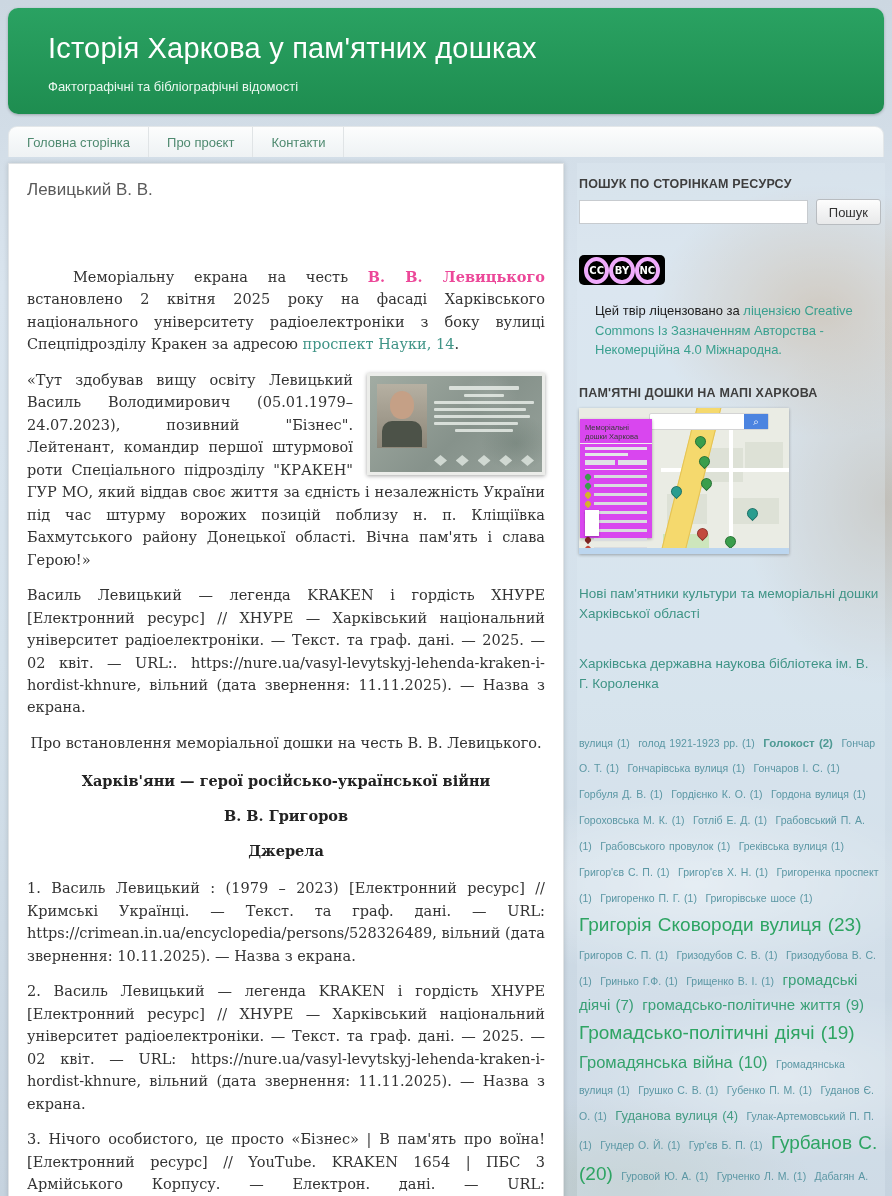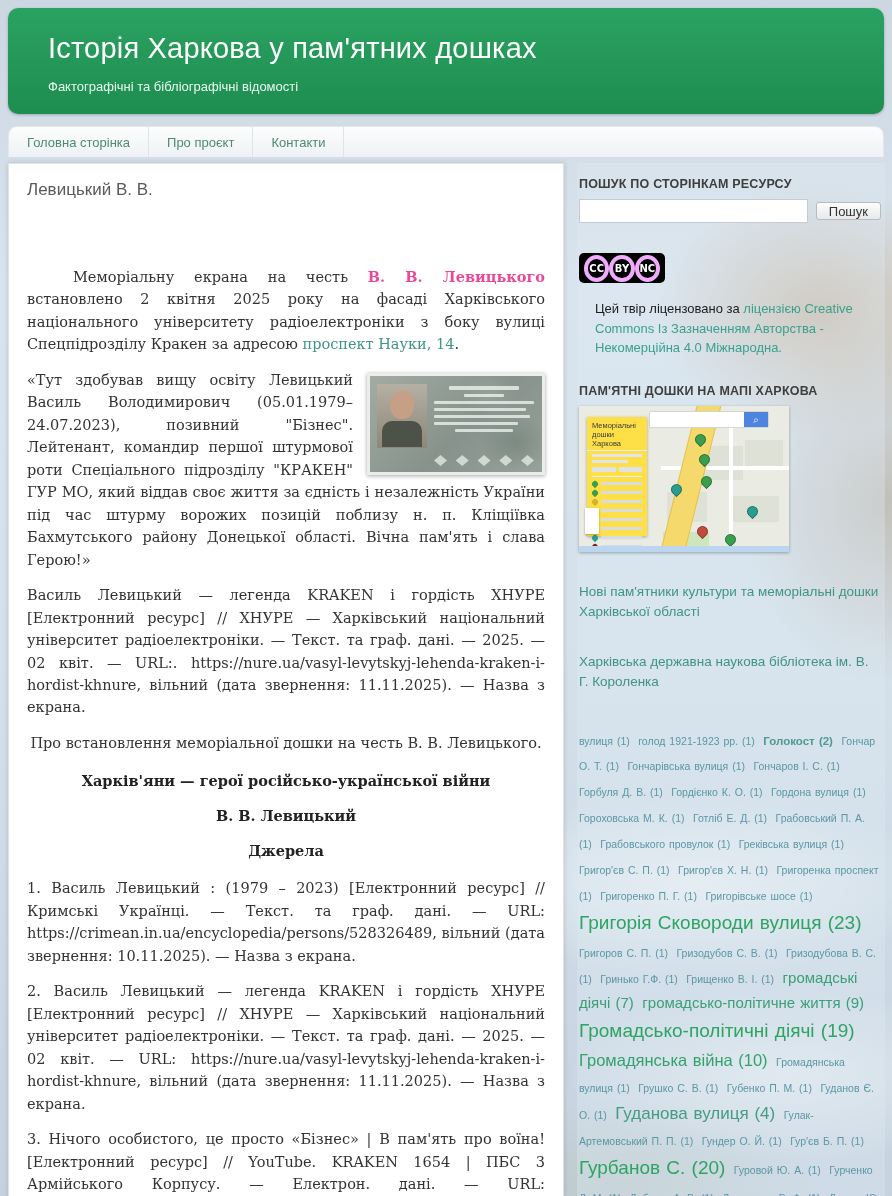--- a/index.html
+++ b/index.html
@@ -58,62 +58,62 @@
   .plaque .lines span:nth-child(6){width:84%;}
   .plaque .lines span:nth-child(7){width:58%;margin-left:21%;}
   .plaque .emblems{position:absolute;left:64px;right:8px;bottom:6px;display:flex;justify-content:space-between;}
   .plaque .emblems i{width:13px;height:11px;background:rgba(225,232,226,.8);
     clip-path:polygon(50% 0,100% 50%,50% 100%,0 50%);}
   .clear{clear:both;}
   
   .widget h3{margin:12px 0 8px 0;font-size:12.5px;font-weight:600;color:#3e3e3e;letter-spacing:.2px;}
   .search-row{display:flex;align-items:center;}
   .search-row input{flex:1;height:22px;border:1px solid #c7cbcf;background:#fff;padding:0 4px;font-size:13px;}
-  .search-row button{margin-left:8px;height:18px;padding:0 12px;font-size:13px;color:#333;
+  .search-row button{margin-left:8px;height:26px;padding:0 12px;font-size:13px;color:#333;
     background:linear-gradient(#fdfdfd,#e8e9ea);border:1px solid #b8bcc0;border-radius:3px;cursor:pointer;}
   .license{margin-top:30px;}
   .cc-badge{width:76px;height:30px;background:#000;border-radius:5px;display:flex;align-items:center;
     justify-content:space-around;padding:0 5px;margin-bottom:10px;cursor:pointer;}
   .cc-badge b{width:19px;height:19px;border:4px solid #f0abfc;border-radius:50%;color:#fff;font-size:10px;
     display:flex;align-items:center;justify-content:center;font-family:"DejaVu Sans",sans-serif;}
   .license-text{font-size:13px;line-height:1.5;color:#1c1c1c;margin:16px;}
   .license-text a{color:#3aa08f;text-decoration:none;}
   .map-widget{margin-top:26px;}
   .map{position:relative;width:210px;height:146px;background:#eaece4;overflow:hidden;
     box-shadow:0 1px 3px rgba(0,0,0,.3);}
   .map .blk{position:absolute;background:#dde1d6;}
   .map .park{position:absolute;background:#cde6bc;}
   .map .road-y{position:absolute;left:98px;top:-20px;width:22px;height:200px;background:#f5d96d;
     transform:rotate(14deg);border-left:1px solid #e4c254;border-right:1px solid #e4c254;}
   .map .road-w{position:absolute;background:#ffffff;}
   .map .searchbar{position:absolute;top:5px;left:70px;width:118px;height:15px;background:#fff;
     border:1px solid #d4d4d4;border-radius:2px;}
   .map .searchbar i{position:absolute;right:0;top:0;width:24px;height:100%;background:#4c84e0;
     color:#fff;font-style:normal;font-size:10px;text-align:center;line-height:15px;}
-  .map .panel{position:absolute;left:8px;top:11px;width:60px;bottom:16px;background:#fde047;
+  .map .panel{position:absolute;left:1px;top:11px;width:72px;bottom:16px;background:#d946ef;
     box-shadow:0 1px 3px rgba(0,0,0,.3);font-size:7.5px;color:#555;}
   .map .panel .ptitle{padding:4px 5px 2px 5px;color:#3a3a3a;font-size:7.5px;line-height:1.2;border-bottom:1px solid #eee;}
   .map .panel .psub{height:3px;background:#e3e6e8;margin:3px 5px;}
   .map .panel .pbtns{display:flex;gap:3px;margin:4px 5px;border-bottom:1px solid #eee;padding-bottom:4px;}
   .map .panel .pbtns s{flex:1;height:5px;background:#dfe3e6;text-decoration:none;}
   .leg-row{display:flex;align-items:center;gap:3px;margin:3px 5px;}
   .leg-pin{width:6px;height:6px;border-radius:50% 50% 50% 0;transform:rotate(-45deg);flex:0 0 6px;}
   .leg-bar{flex:1;height:3.5px;background:#d9dcdf;}
   .map .pin{position:absolute;width:9px;height:9px;border-radius:50% 50% 50% 0;
     transform:rotate(-45deg);border:1px solid rgba(0,0,0,.25);}
   .map .zoombox{position:absolute;left:6px;bottom:18px;width:14px;height:26px;background:#fff;
     box-shadow:0 1px 2px rgba(0,0,0,.3);}
   .map .water{position:absolute;left:0;right:0;bottom:0;height:6px;background:#bcd6ef;}
   .side-link{display:block;font-size:13.5px;line-height:1.5;margin-top:30px;cursor:pointer;}
   
   .cloud{margin-top:34px;line-height:1.62;word-spacing:1px;}
   .cloud a{text-decoration:none;margin-right:3px;}
   .cloud .s1{font-size:10.5px;color:#5b97a4;}
   .cloud .s2{font-size:11.5px;color:#4f9a94;font-weight:bold;}
-  .cloud .s3{font-size:17px;color:#459c84;margin-top:12px;}
+  .cloud .s3{font-size:13px;color:#459c84;margin-top:12px;}
   .cloud .s4{font-size:15px;color:#3aa077;}
   .cloud .s5{font-size:16.5px;color:#34a26c;}
   .cloud .s6{font-size:19px;color:#2ea463;}
 </style>
 </head>
 <body>
 
 <div class="page">
 
   <header class="masthead">
@@ -156,21 +156,21 @@
               <i></i>
               <i></i>
           </div>
         </div>
         <p class="body-p">«Тут здобував вищу освіту Левицький Василь Володимирович (05.01.1979–24.07.2023), позивний "Бізнес". Лейтенант, командир першої штурмової роти Спеціального підрозділу "КРАКЕН" ГУР МО, який віддав своє життя за єдність і незалежність України під час штурму ворожих позицій поблизу н. п. Кліщіївка Бахмутського району Донецької області. Вічна пам'ять і слава Герою!»</p>
       </div>
 
       <p class="body-p clear">Василь Левицький — легенда KRAKEN і гордість ХНУРЕ [Електронний ресурс] // ХНУРЕ — Харківський національний університет радіоелектроніки. — Текст. та граф. дані. — 2025. — 02 квіт. — URL:. https://nure.ua/vasyl-levytskyj-lehenda-kraken-i-hordist-khnure, вільний (дата звернення: 11.11.2025). — Назва з екрана.</p>
       <p class="body-p center italic">Про встановлення меморіальної дошки на честь В. В. Левицького.</p>
       <p class="bold-line">Харків'яни — герої російсько-української війни</p>
-      <p class="bold-line">В. В. Левицький</p>
+      <p class="bold-line">В. В. Григоров</p>
       <p class="bold-line">Джерела</p>
 
       <div id="sources">
           <p class="body-p">1. Василь Левицький : (1979 – 2023) [Електронний ресурс] // Кримські Українці. — Текст. та граф. дані. — URL: https://crimean.in.ua/encyclopedia/persons/528326489, вільний (дата звернення: 10.11.2025). — Назва з екрана.</p>
           <p class="body-p">2. Василь Левицький — легенда KRAKEN і гордість ХНУРЕ [Електронний ресурс] // ХНУРЕ — Харківський національний університет радіоелектроніки. — Текст. та граф. дані. — 2025. — 02 квіт. — URL: https://nure.ua/vasyl-levytskyj-lehenda-kraken-i-hordist-khnure, вільний (дата звернення: 11.11.2025). — Назва з екрана.</p>
           <p class="body-p">3. Нічого особистого, це просто «Бізнес» | В пам'ять про воїна! [Електронний ресурс] // YouTube. KRAKEN 1654 | ПБС 3 Армійського Корпусу. — Електрон. дані. — URL: https://www.youtube.com/watch?v=cpd9RTGyKJg. — Дата публікації: 24.07.2024. — Дата перегляду: 11.11.2025. — Назва з екрана.</p>
         </div>
 
     </main>
 

